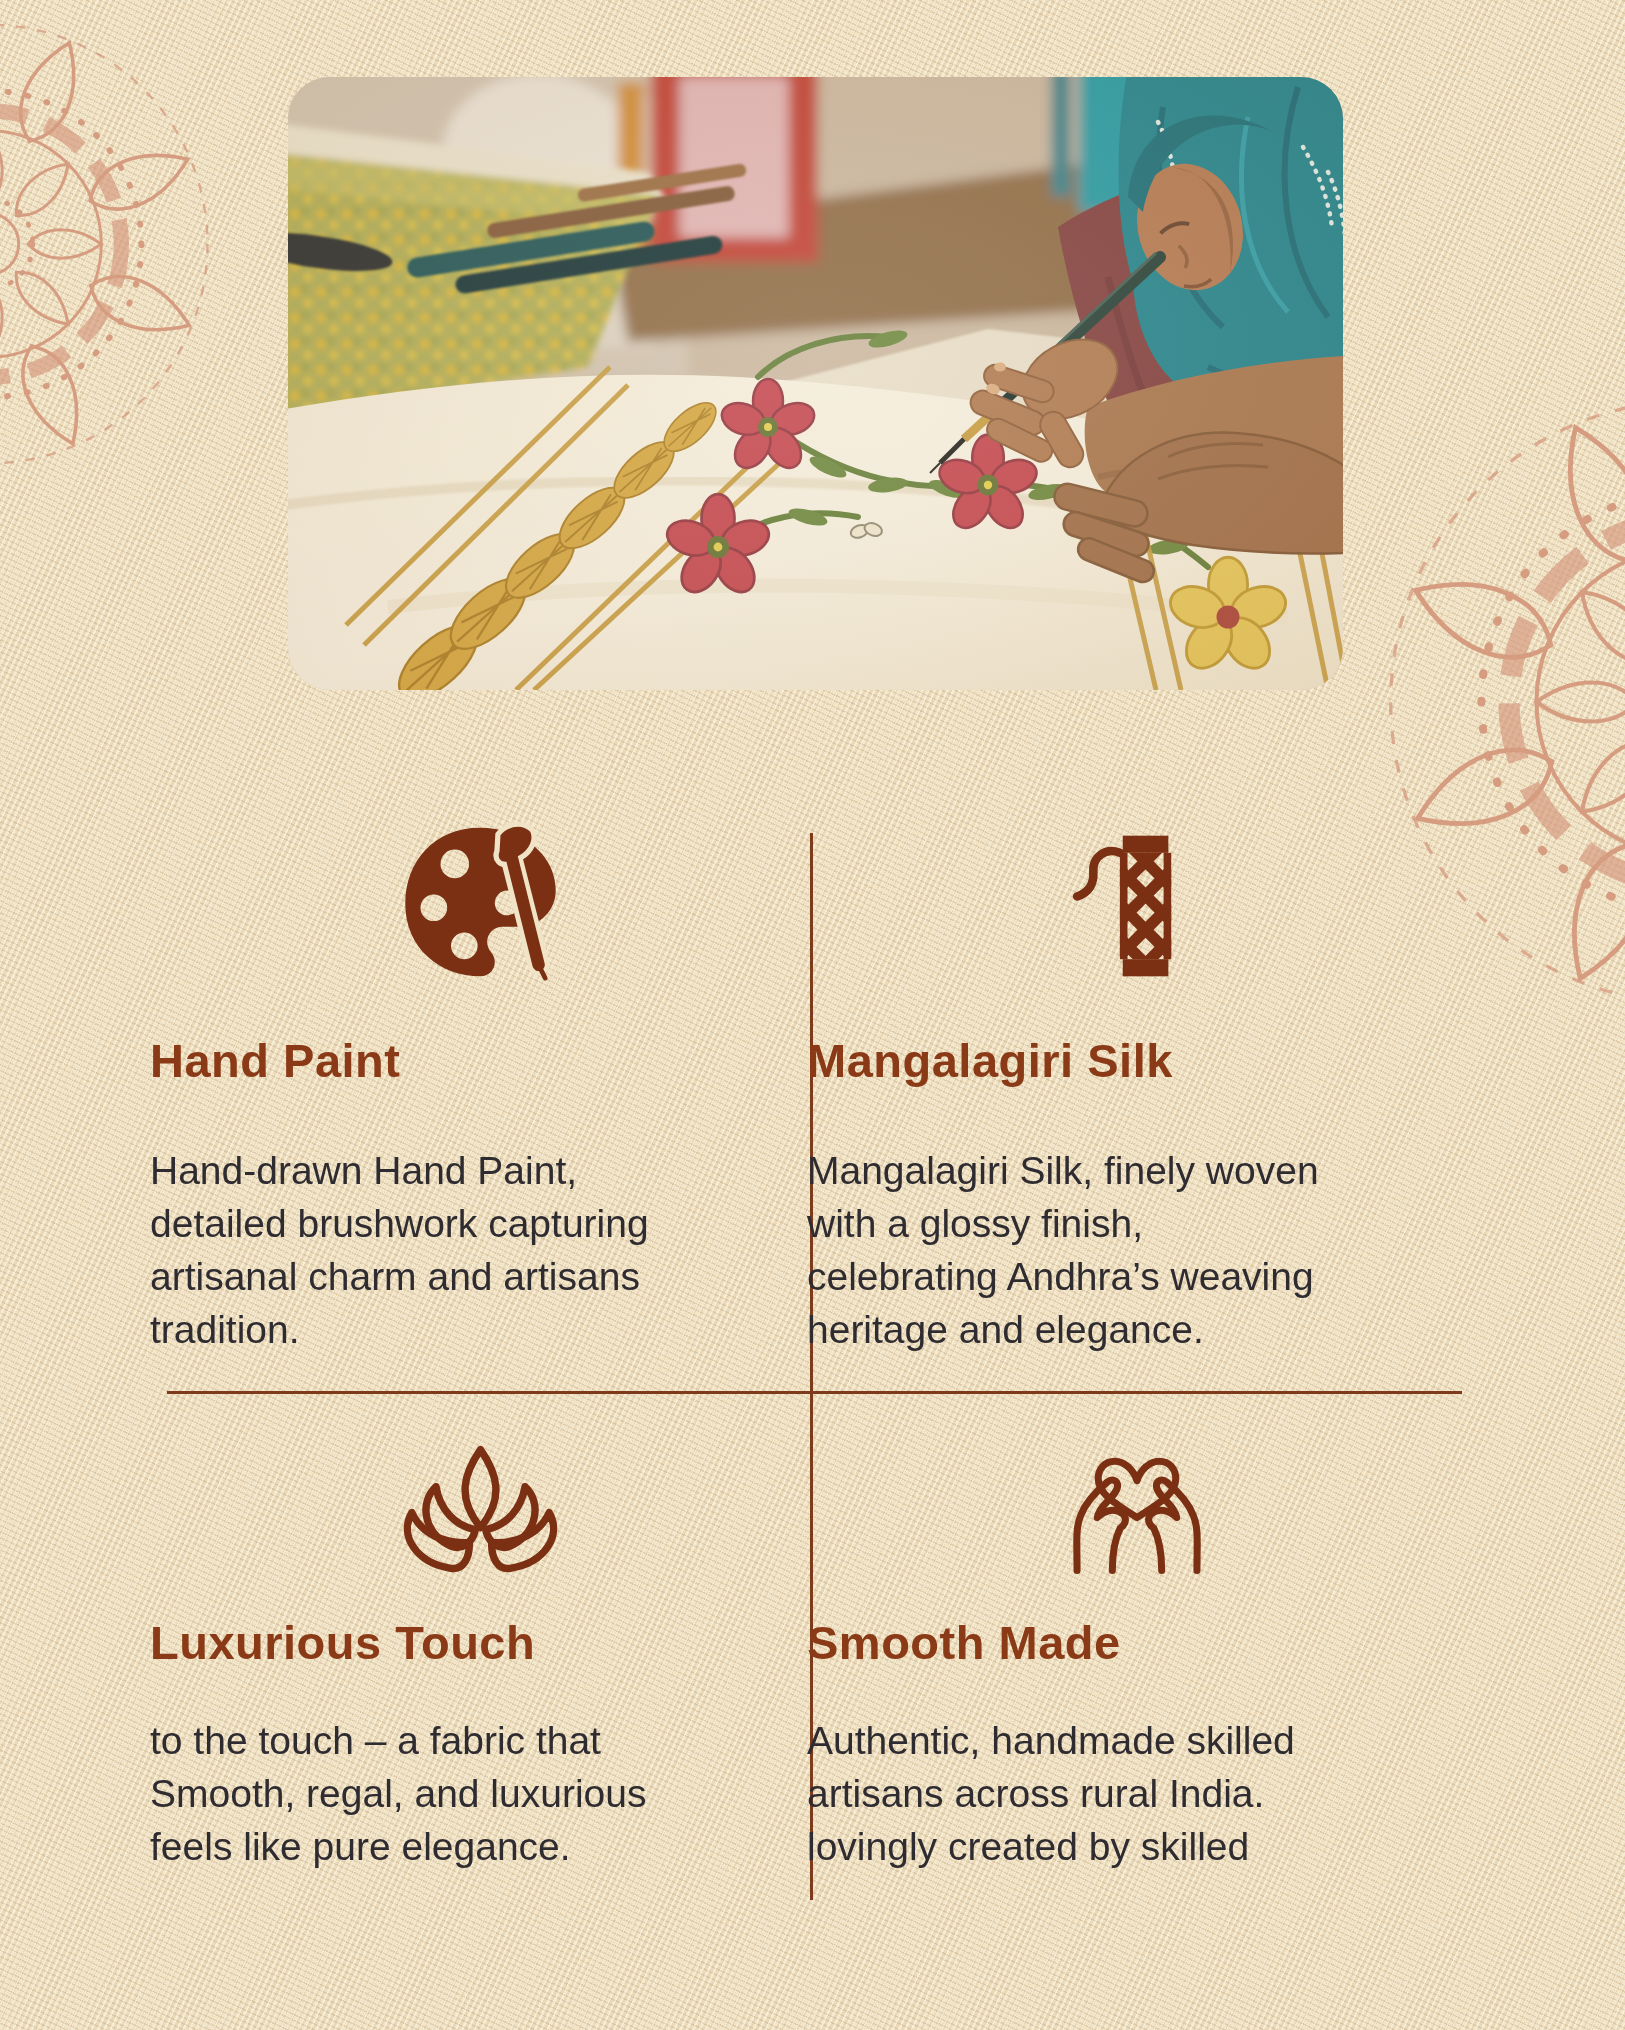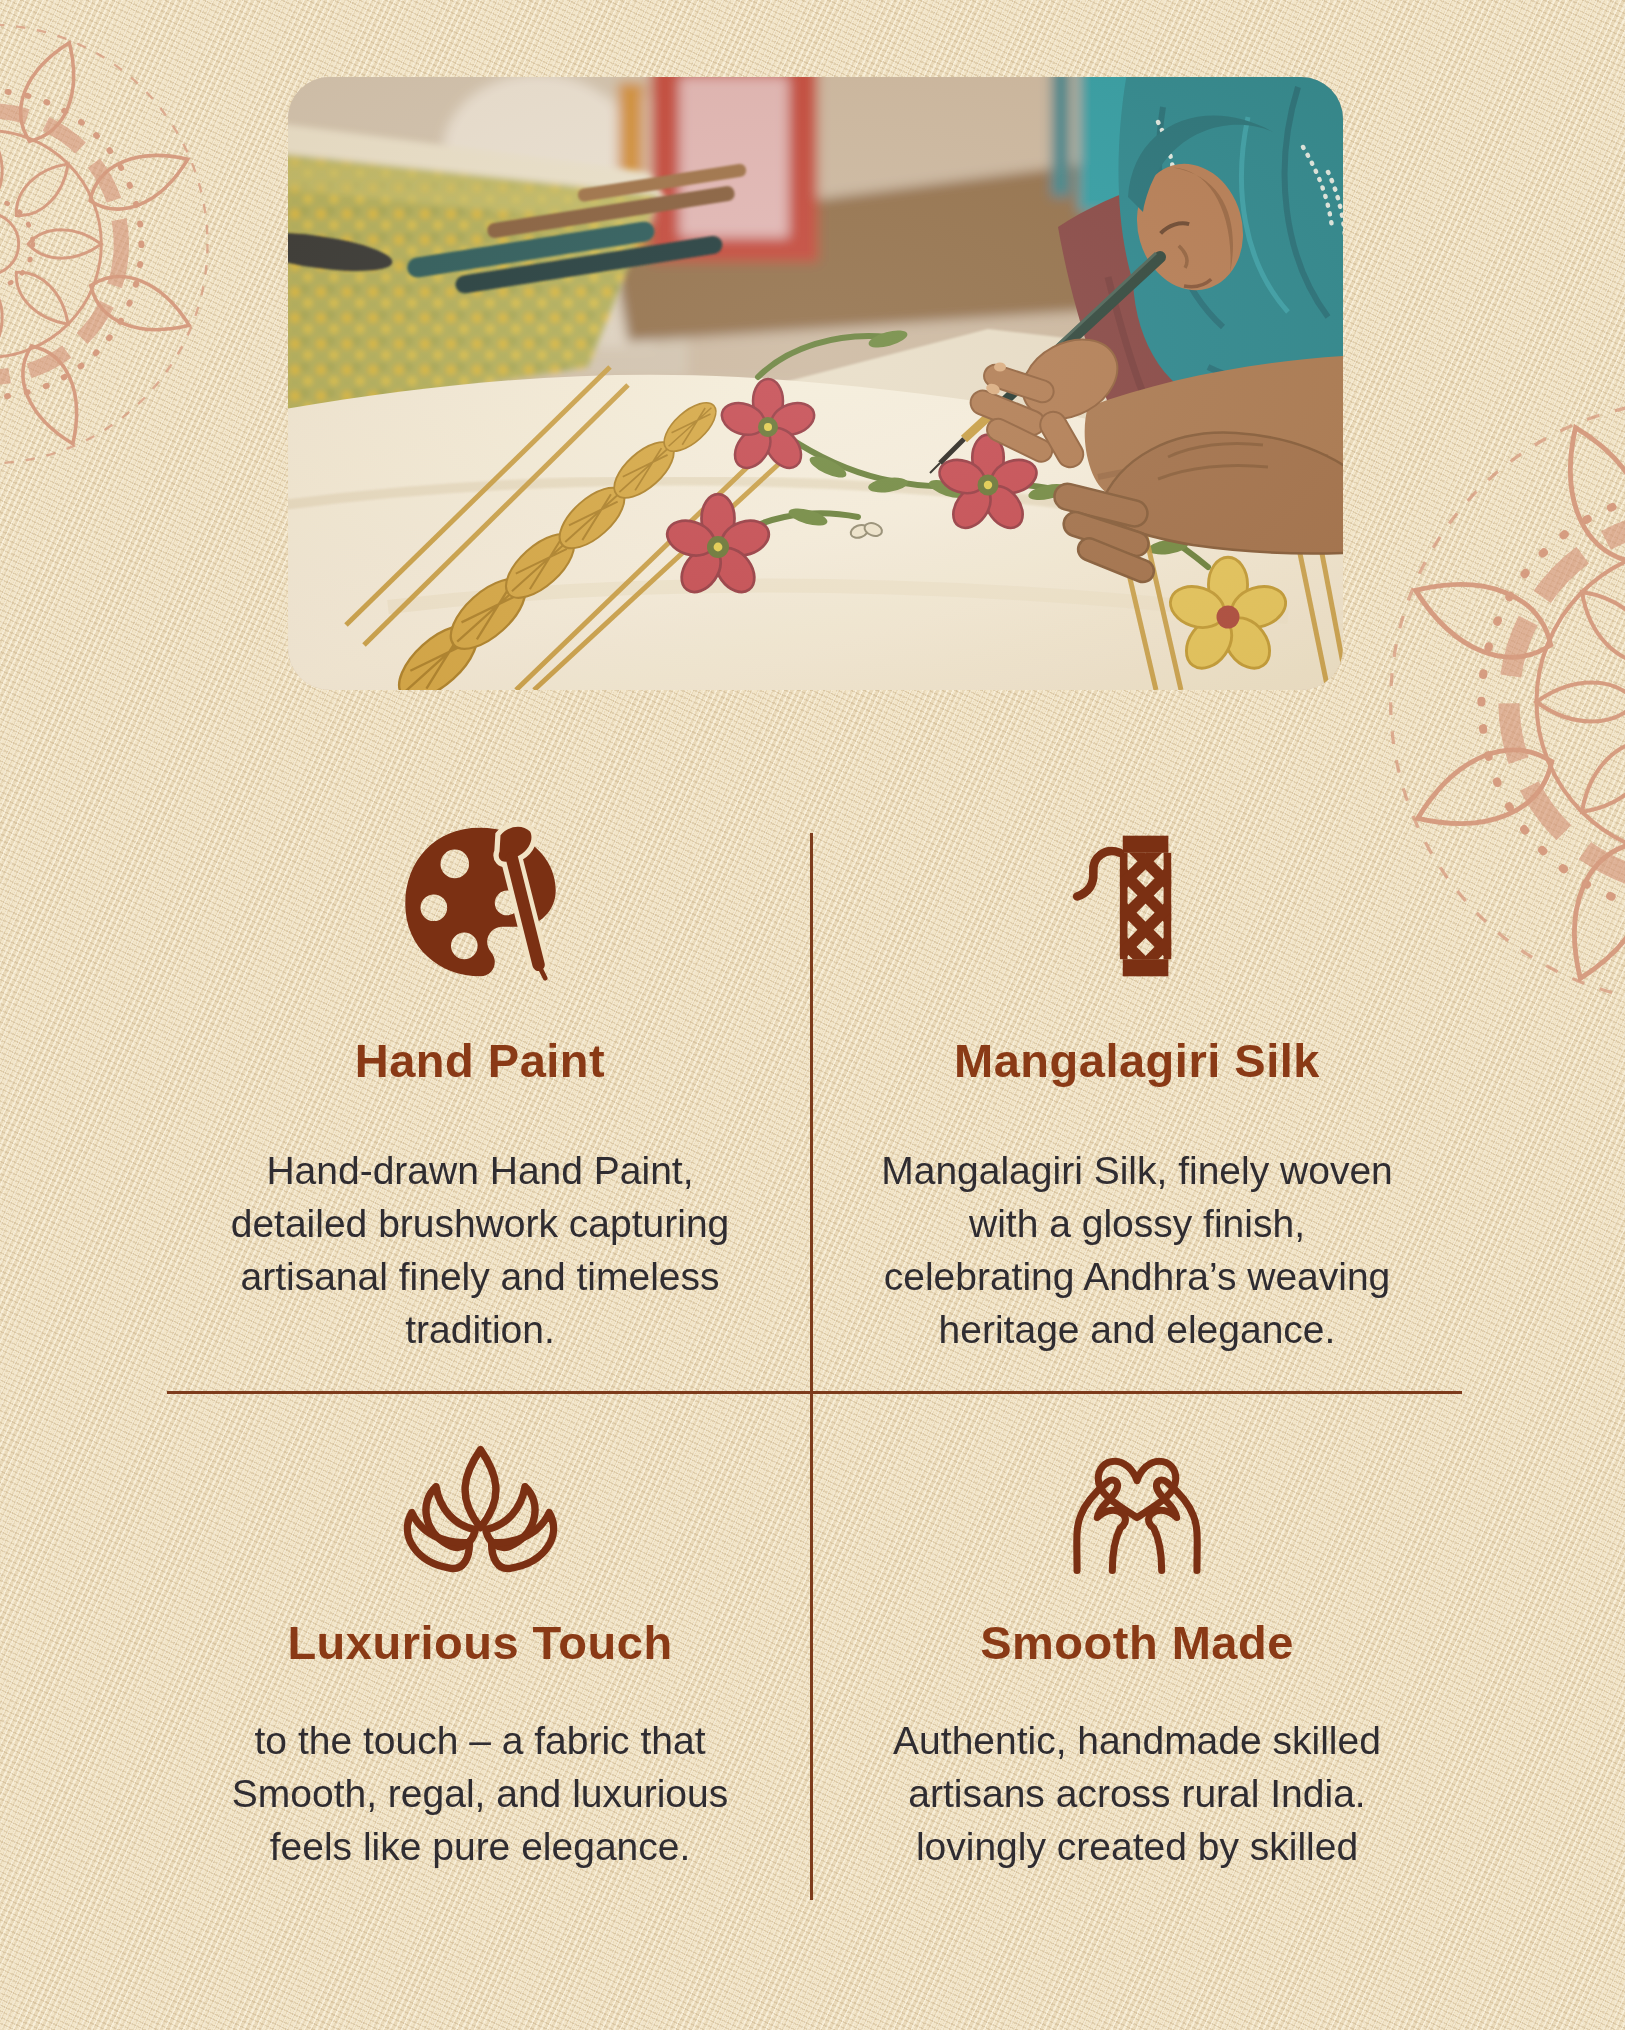--- a/index.html
+++ b/index.html
@@ -20,21 +20,21 @@
   .photo{
     position:absolute;left:288px;top:77px;width:1055px;height:613px;
     border-radius:42px;overflow:hidden;background:#cbb9a6;
   }
   .photo svg{display:block;width:100%;height:100%}
 
   .divider{position:absolute;background:var(--divider,#7d3b1c)}
   .div-v{left:810px;top:833px;width:3px;height:1067px}
   .div-h{left:167px;top:1391px;width:1295px;height:3px}
 
-  .cell{position:absolute;width:660px;text-align:center}
+  .cell{position:absolute;width:660px;}
   .cell-tl{left:150px;top:818px}
   .cell-tr{left:807px;top:818px}
   .cell-bl{left:150px;top:1440px}
   .cell-br{left:807px;top:1440px}
   .cell .icon{height:164px;display:flex;align-items:flex-end;justify-content:center}
   .cell.row2 .icon{height:134px}
   .cell h2{
     margin:52px 0 0;font-size:47px;line-height:1.15;font-weight:700;
     letter-spacing:.5px;color:var(--heading,#8a3a16);
   }
@@ -303,21 +303,21 @@
         <path d="M106,14 C114,4 129,2 137,10 C141,17 137,29 126,35 L115,41 C107,44 102,38 105,31 Z" fill="#f1e3c5" stroke="#f1e3c5" stroke-width="11"></path>
         <path d="M106,14 C114,4 129,2 137,10 C141,17 137,29 126,35 L115,41 C107,44 102,38 105,31 Z" fill="currentColor"></path>
         <line x1="118" y1="38" x2="146" y2="150" stroke="currentColor" stroke-width="13" stroke-linecap="round"></line>
         <line x1="146" y1="150" x2="153" y2="164" stroke="currentColor" stroke-width="5" stroke-linecap="round"></line>
       </svg>
     </div>
     <h2>Hand Paint</h2>
     <div class="desc">
       <div>Hand-drawn Hand Paint,</div>
       <div>detailed brushwork capturing</div>
-      <div>artisanal finely and timeless</div>
+      <div>artisanal charm and artisans</div>
       <div>tradition.</div>
     </div>
   </div>
 
   <div class="cell cell-tr">
     <div class="icon">
       <svg class="ico" width="150" height="152" viewBox="0 0 150 160">
         <defs>
             <clipPath id="spoolclip">
               <rect x="57" y="24" width="54" height="112"></rect>

